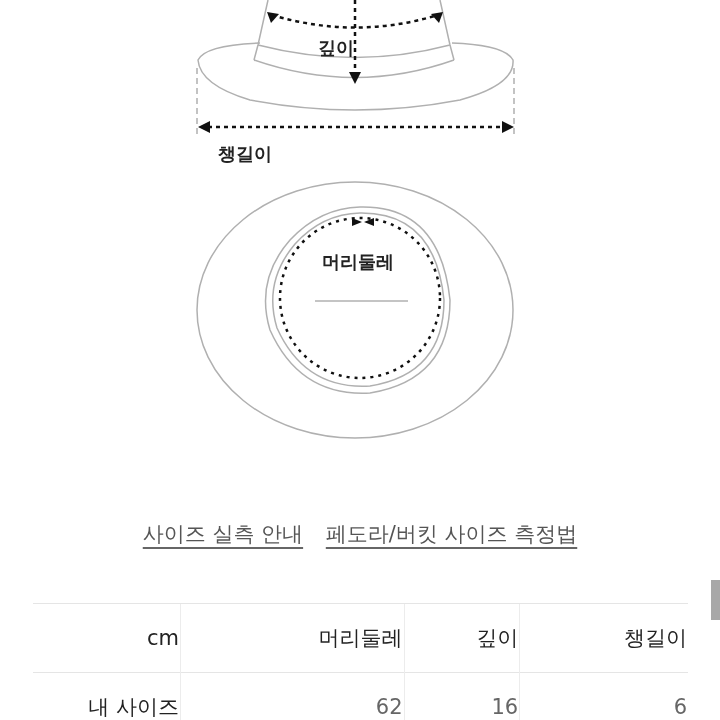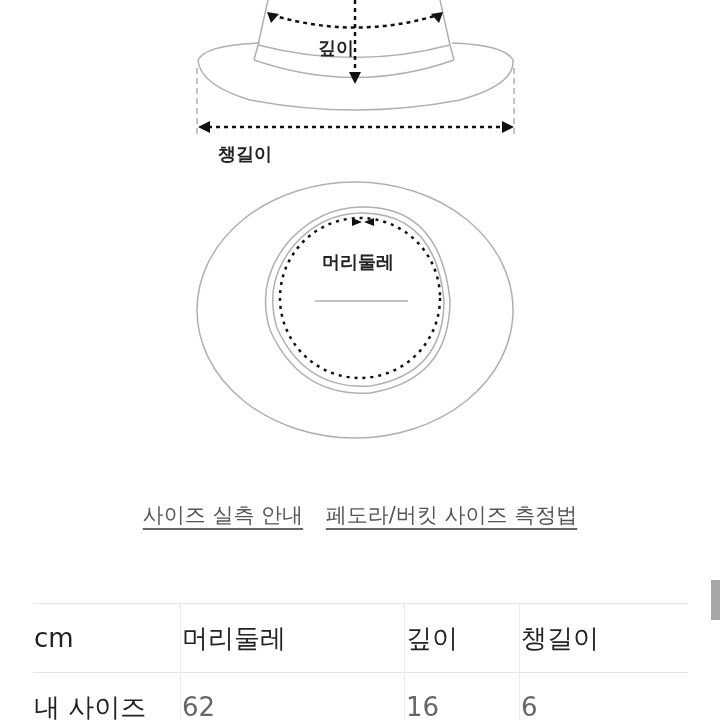--- a/index.html
+++ b/index.html
@@ -1,22 +1,22 @@
 <!DOCTYPE html>
 <html><head>
 <meta charset="utf-8">
 <style>
   html,body{margin:0;padding:0;background:#fff;}
   body{width:720px;height:720px;position:relative;overflow:hidden;font-family:"DejaVu Sans","Liberation Sans",sans-serif;color:#222;}
   .diagram{position:absolute;left:0;top:0;width:720px;height:470px;}
   .lbl{position:absolute;font-weight:bold;font-size:18px;color:#222;white-space:nowrap;}
-  .links{position:absolute;top:501px;left:0;width:720px;text-align:center;font-size:21px;color:#555;}
+  .links{position:absolute;top:520px;left:0;width:720px;text-align:center;font-size:21px;color:#555;}
   .links a{color:#555;text-decoration:underline;text-decoration-color:#666;text-underline-offset:6px;text-decoration-thickness:2px;margin:0 8px;cursor:pointer;}
   .tbl{position:absolute;left:33px;top:603px;width:655px;border-collapse:collapse;}
-  .tbl td{height:66px;text-align:left;font-size:26px;color:#222;border-top:1px solid #e5e5e5;border-left:1px solid #ececec;}
+  .tbl td{height:66px;text-align:right;font-size:21px;color:#222;border-top:1px solid #e5e5e5;border-left:1px solid #ececec;}
   .tbl td:first-child{border-left:none;}
   .tbl tr.body td{color:#666;}
   .tbl tr.body td:first-child{color:#222;}
   .scroll{position:absolute;left:711px;top:580px;width:9px;height:40px;background:#a8a8a8;}
 </style>
 </head>
 <body>
 
 <div class="diagram">
   <svg width="720" height="470" viewBox="0 0 720 470">

